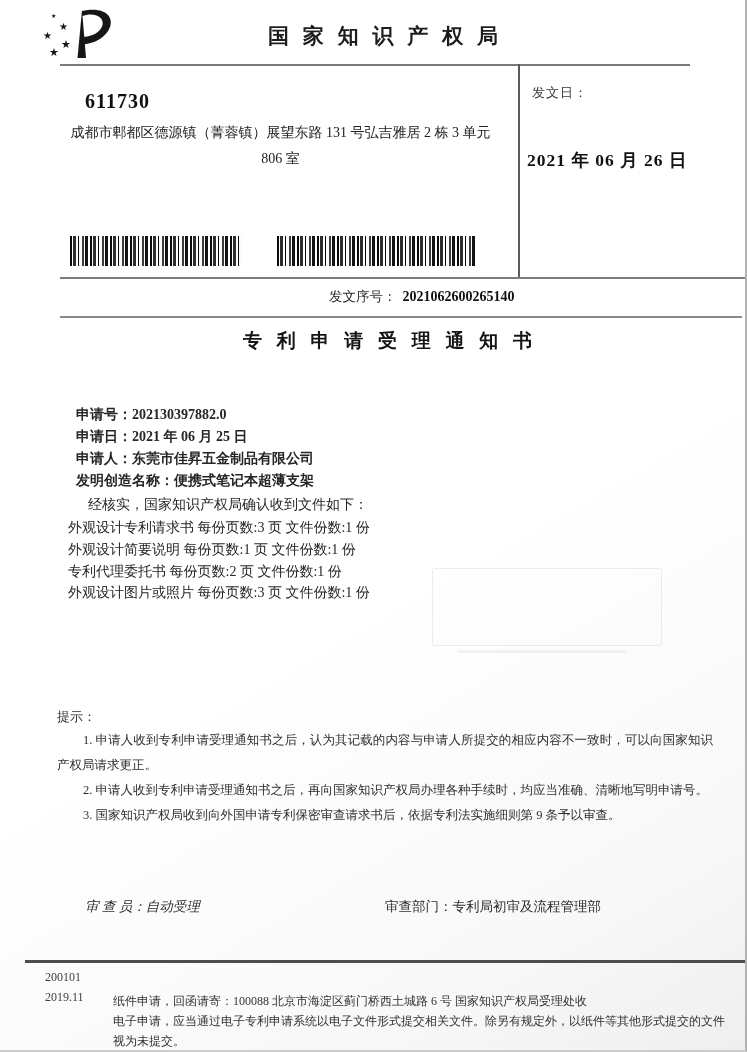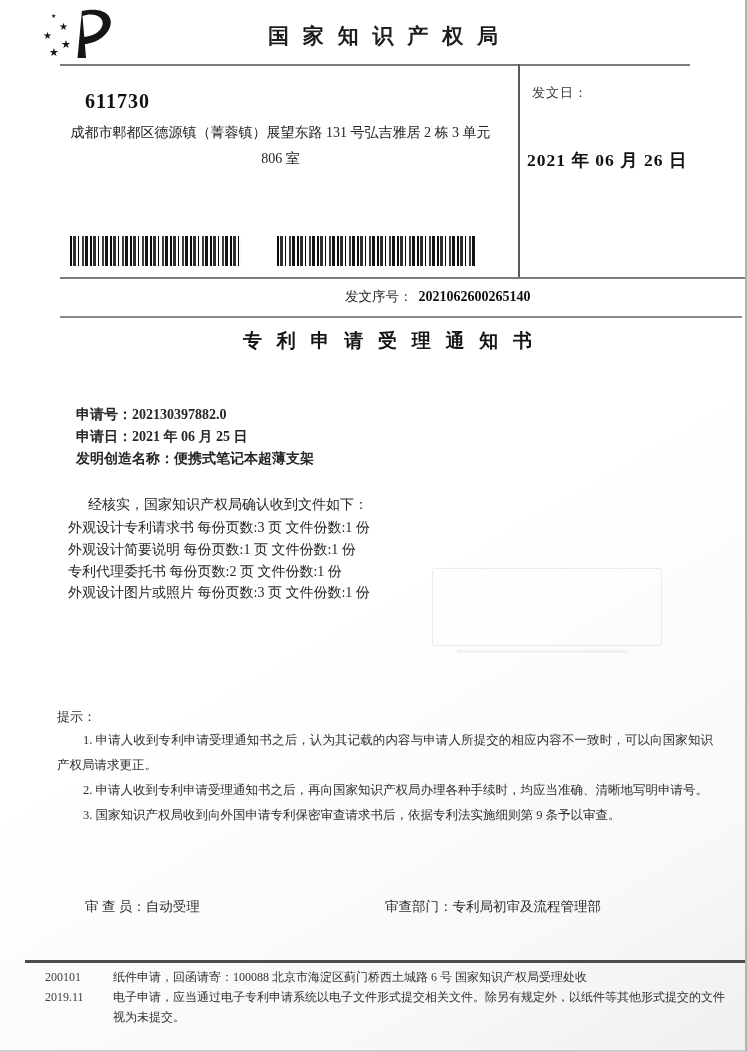--- a/index.html
+++ b/index.html
@@ -35,21 +35,21 @@
       #0a0a0a 0 2px,#ffffff 2px 3px,#2e2e2e 3px 6px,#ffffff 6px 8px,
       #0a0a0a 8px 9px,#fbfbfb 9px 12px,#3d3d3d 12px 14px,#ffffff 14px 15px,
       #141414 15px 18px,#ffffff 18px 20px);}
   .barcode.b1{left:70px;width:172px;}
   .barcode.b2{left:277px;width:198px;}
   .rule-mid{left:60px;top:277px;width:686px;height:2px;background:#7c7c7c;}
   
   .refrow{top:288px;font-size:13.5px;color:#2c2c2c;}
   .refrow .val{font-weight:bold;font-size:14px;color:#101010;padding-left:6px;}
   .ref-app{left:72px;}
-  .ref-serial{left:345px;}
+  .ref-serial{left:329px;}
   .rule-mid2{left:60px;top:316px;width:682px;height:2px;background:#8a8a8a;}
   
   .doc-title{left:60px;top:328px;width:660px;text-align:center;
     font-size:19px;font-weight:bold;letter-spacing:5px;color:#151515;}
   .intro{left:60px;top:362px;width:632px;font-size:14px;line-height:22.5px;
     text-indent:2em;text-align:justify;color:#262626;}
   .fields{left:76px;top:404px;font-size:14px;line-height:22px;color:#262626;font-weight:bold;}
   .confirm{left:88px;top:496px;font-size:14px;color:#262626;}
   .docs{left:68px;top:517px;font-size:14px;line-height:21.8px;color:#262626;}
   
@@ -57,27 +57,27 @@
     border:1px solid rgba(205,160,160,0.22);border-radius:2px;}
   .faint-box:after{content:"";position:absolute;left:24px;bottom:-8px;width:170px;height:3px;
     background:rgba(200,150,150,0.12);}
   
   .tips-label{left:57px;top:708px;font-size:13px;color:#2e2e2e;}
   .tips{left:57px;top:728px;width:656px;font-size:12.5px;line-height:25px;
     text-align:justify;color:#2e2e2e;}
   .tips p{margin:0;text-indent:26px;}
   
   .signoff{top:898px;font-size:13.5px;color:#2c2c2c;}
-  .sig-examiner{left:85px;}
+  .sig-examiner{left:85px;font-style:italic;}
   .sig-dept{left:385px;}
   
   .rule-footer{left:25px;top:960px;width:721px;height:3px;background:#4d4d4d;}
   .footer{left:45px;top:967px;width:690px;display:flex;font-size:12px;line-height:20px;color:#323232;}
   .footer .codes{width:68px;flex:none;color:#3c3c3c;}
-  .footer .ftext{width:612px;}
+  .footer .ftext{width:612px;margin-top:24px;}
   
   .logo{left:36px;top:6px;width:90px;height:58px;}
 </style>
 </head>
 <body>
 
 <div class="page">
 
   <svg class="abs logo" viewBox="0 0 90 58" xmlns="http://www.w3.org/2000/svg">
     <polygon points="46,4 41.5,52 50,52" fill="#161616"></polygon>
@@ -108,20 +108,21 @@
   <div class="abs refrow ref-serial">
     <span>发文序号：</span><span class="val">2021062600265140</span>
   </div>
   <div class="abs rule-mid2"></div>
 
   <div class="abs doc-title">专 利 申 请 受 理 通 知 书</div>
 
   <div class="abs fields">
     <div>申请号：202130397882.0</div>
     <div>申请日：2021 年 06 月 25 日</div>
+    <div>申请人：东莞市佳昇五金制品有限公司</div>
     <div>发明创造名称：便携式笔记本超薄支架</div>
   </div>
 
   <div class="abs confirm">经核实，国家知识产权局确认收到文件如下：</div>
   <div class="abs docs">
     <div>外观设计专利请求书 每份页数:3 页 文件份数:1 份</div>
     <div>外观设计简要说明 每份页数:1 页 文件份数:1 份</div>
     <div>专利代理委托书 每份页数:2 页 文件份数:1 份</div>
     <div>外观设计图片或照片 每份页数:3 页 文件份数:1 份</div>
   </div>

